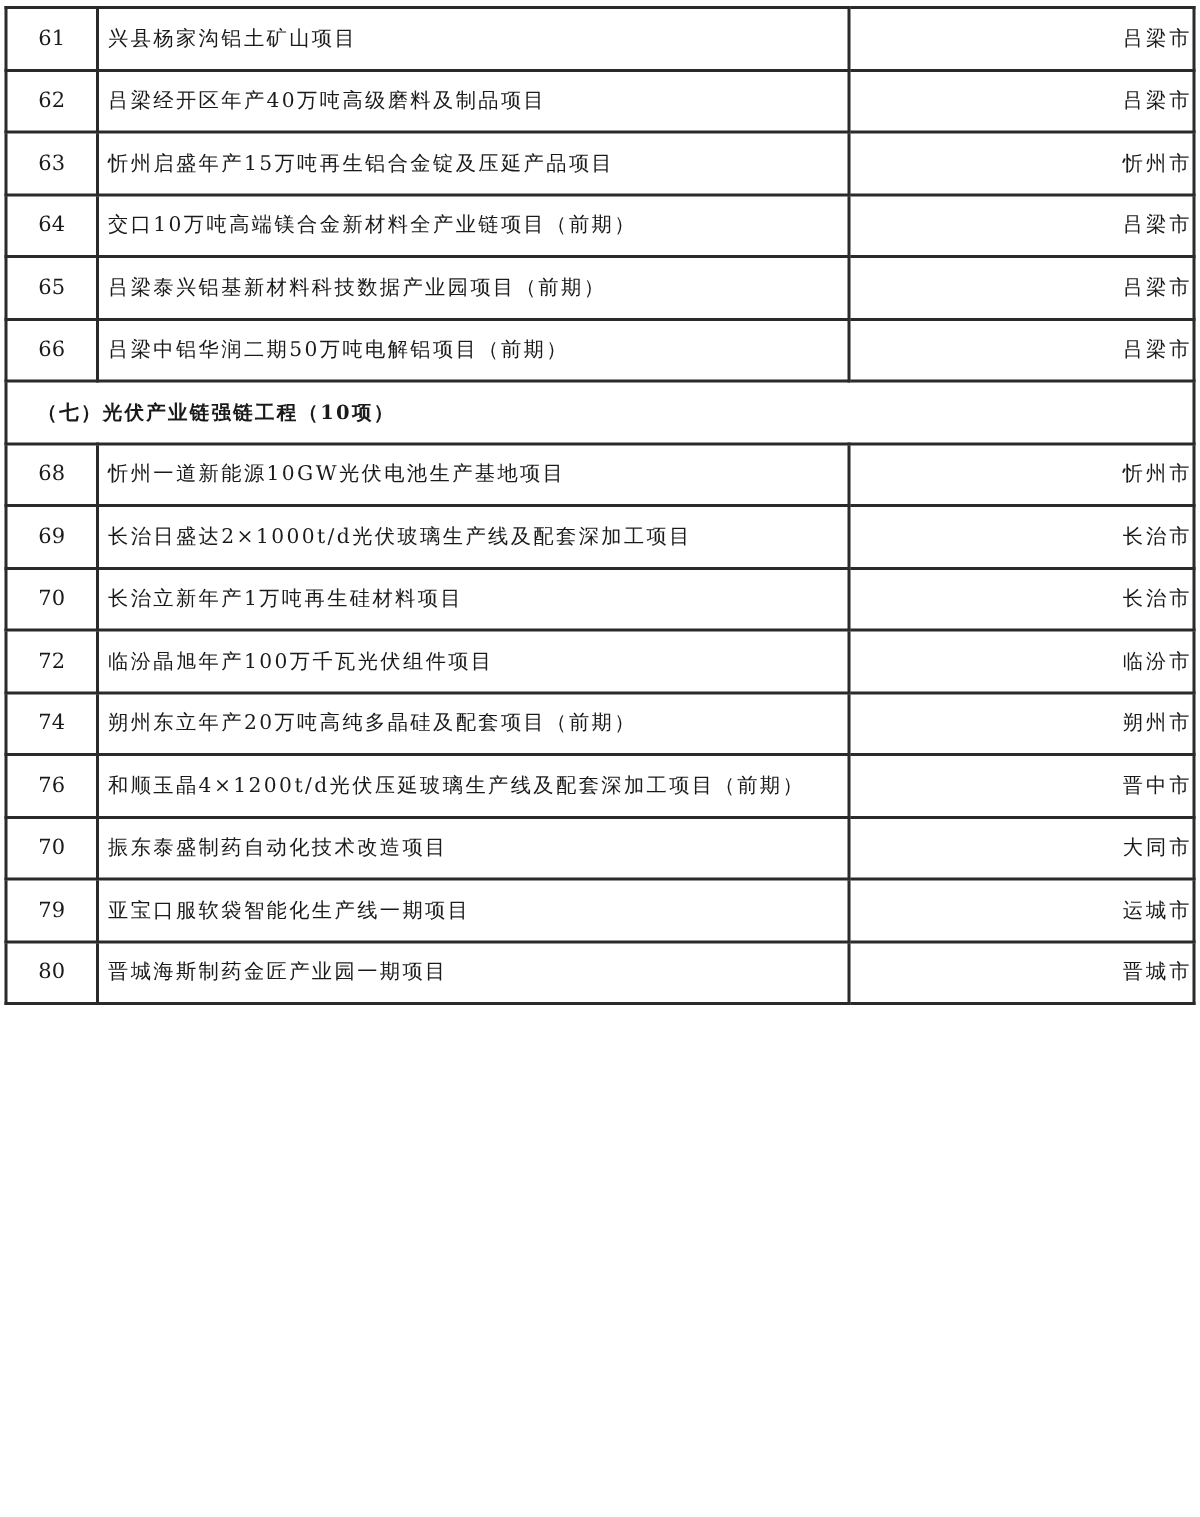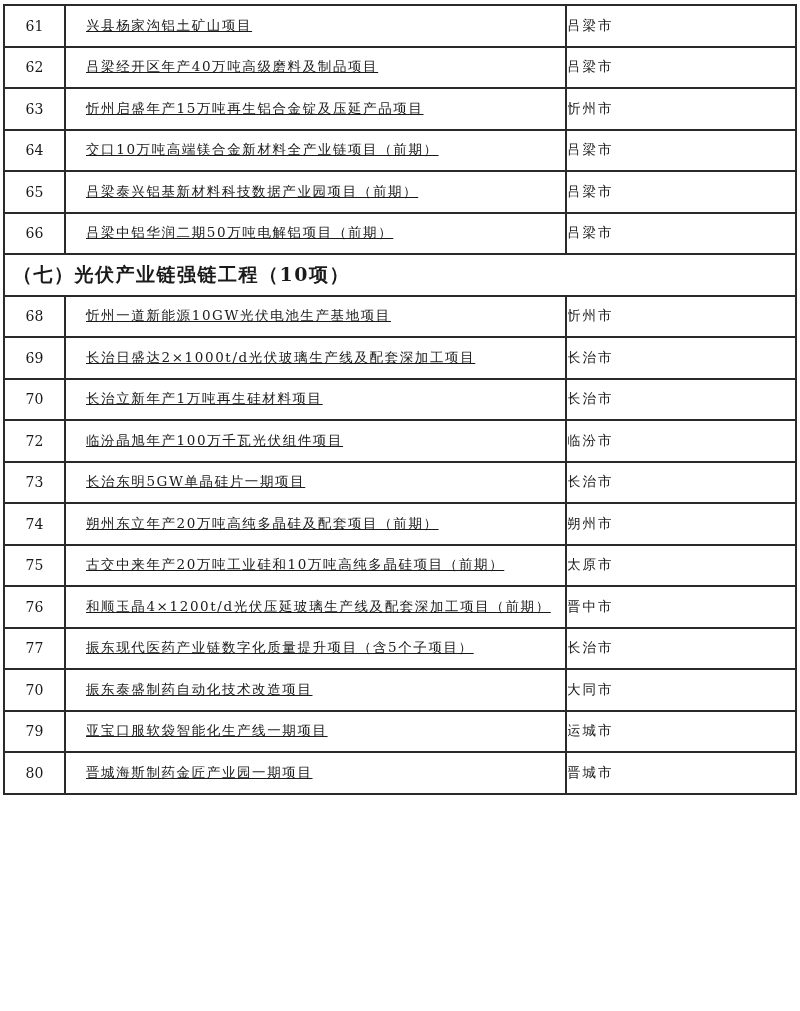--- a/index.html
+++ b/index.html
@@ -18,26 +18,26 @@
     td {
       border: 2px solid #2a2a2a;
       height: 39.5px;
       padding: 0;
       font-size: 13.5px;
       vertical-align: middle;
       white-space: nowrap;
       overflow: hidden;
     }
     td.no { text-align: center; font-size: 14px; }
-    td.name { padding-left: 20px; letter-spacing: 1.6px; text-decoration: underline; }
-    td.city { text-align: left; letter-spacing: 2px; border-radius: 18px; }
+    td.name { padding-left: 6px; letter-spacing: 1.6px; }
+    td.city { text-align: right; letter-spacing: 2px; }
     td.section {
-      padding-left: 8px;
+      padding-left: 20px;
       font-weight: bold;
-      font-size: 19px;
+      font-size: 13px;
       letter-spacing: 1.5px;
     }
   </style>
 </head>
 <body>
 
 <div class="table-wrap">
   <table>
     <colgroup>
       <col class="c-no">
@@ -92,43 +92,28 @@
           <td class="no">70</td>
           <td class="name">长治立新年产1万吨再生硅材料项目</td>
           <td class="city">长治市</td>
         </tr>
         <tr>
           <td class="no">72</td>
           <td class="name">临汾晶旭年产100万千瓦光伏组件项目</td>
           <td class="city">临汾市</td>
         </tr>
         <tr>
-          <td class="no">73</td>
-          <td class="name">长治东明5GW单晶硅片一期项目</td>
-          <td class="city">长治市</td>
-        </tr>
-        <tr>
           <td class="no">74</td>
           <td class="name">朔州东立年产20万吨高纯多晶硅及配套项目（前期）</td>
           <td class="city">朔州市</td>
         </tr>
         <tr>
-          <td class="no">75</td>
-          <td class="name">古交中来年产20万吨工业硅和10万吨高纯多晶硅项目（前期）</td>
-          <td class="city">太原市</td>
-        </tr>
-        <tr>
           <td class="no">76</td>
           <td class="name">和顺玉晶4×1200t/d光伏压延玻璃生产线及配套深加工项目（前期）</td>
           <td class="city">晋中市</td>
-        </tr>
-        <tr>
-          <td class="no">77</td>
-          <td class="name">振东现代医药产业链数字化质量提升项目（含5个子项目）</td>
-          <td class="city">长治市</td>
         </tr>
         <tr>
           <td class="no">70</td>
           <td class="name">振东泰盛制药自动化技术改造项目</td>
           <td class="city">大同市</td>
         </tr>
         <tr>
           <td class="no">79</td>
           <td class="name">亚宝口服软袋智能化生产线一期项目</td>
           <td class="city">运城市</td>

